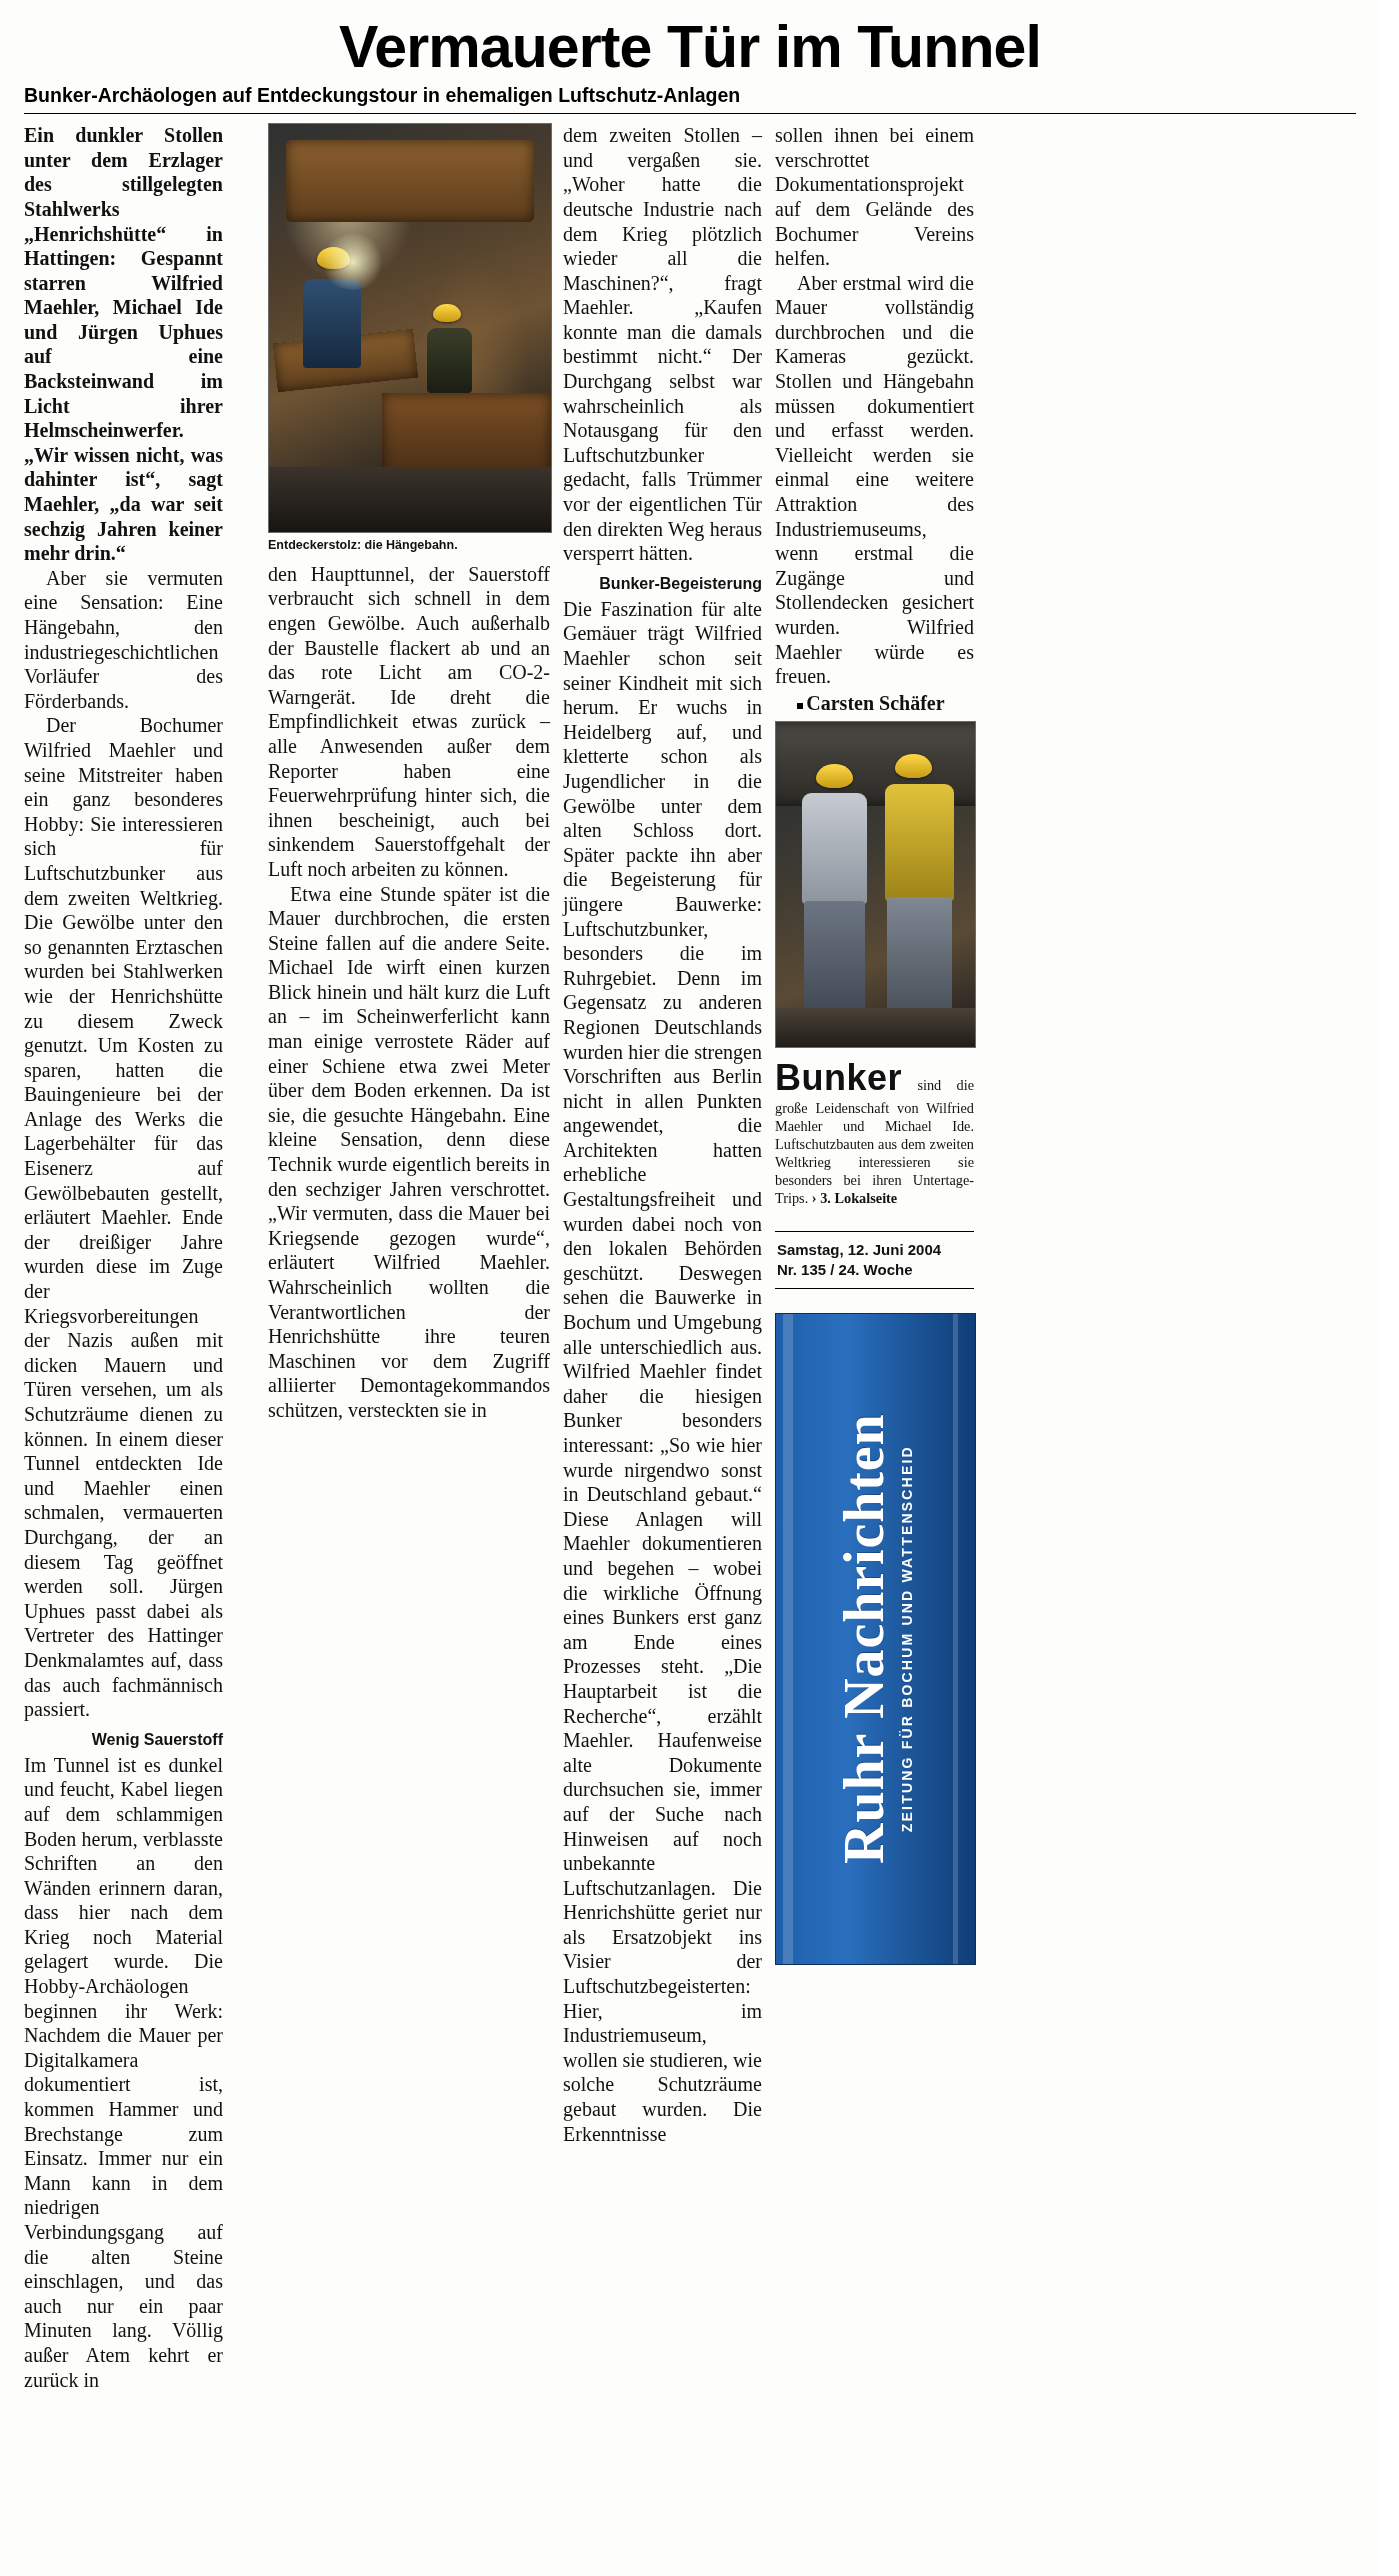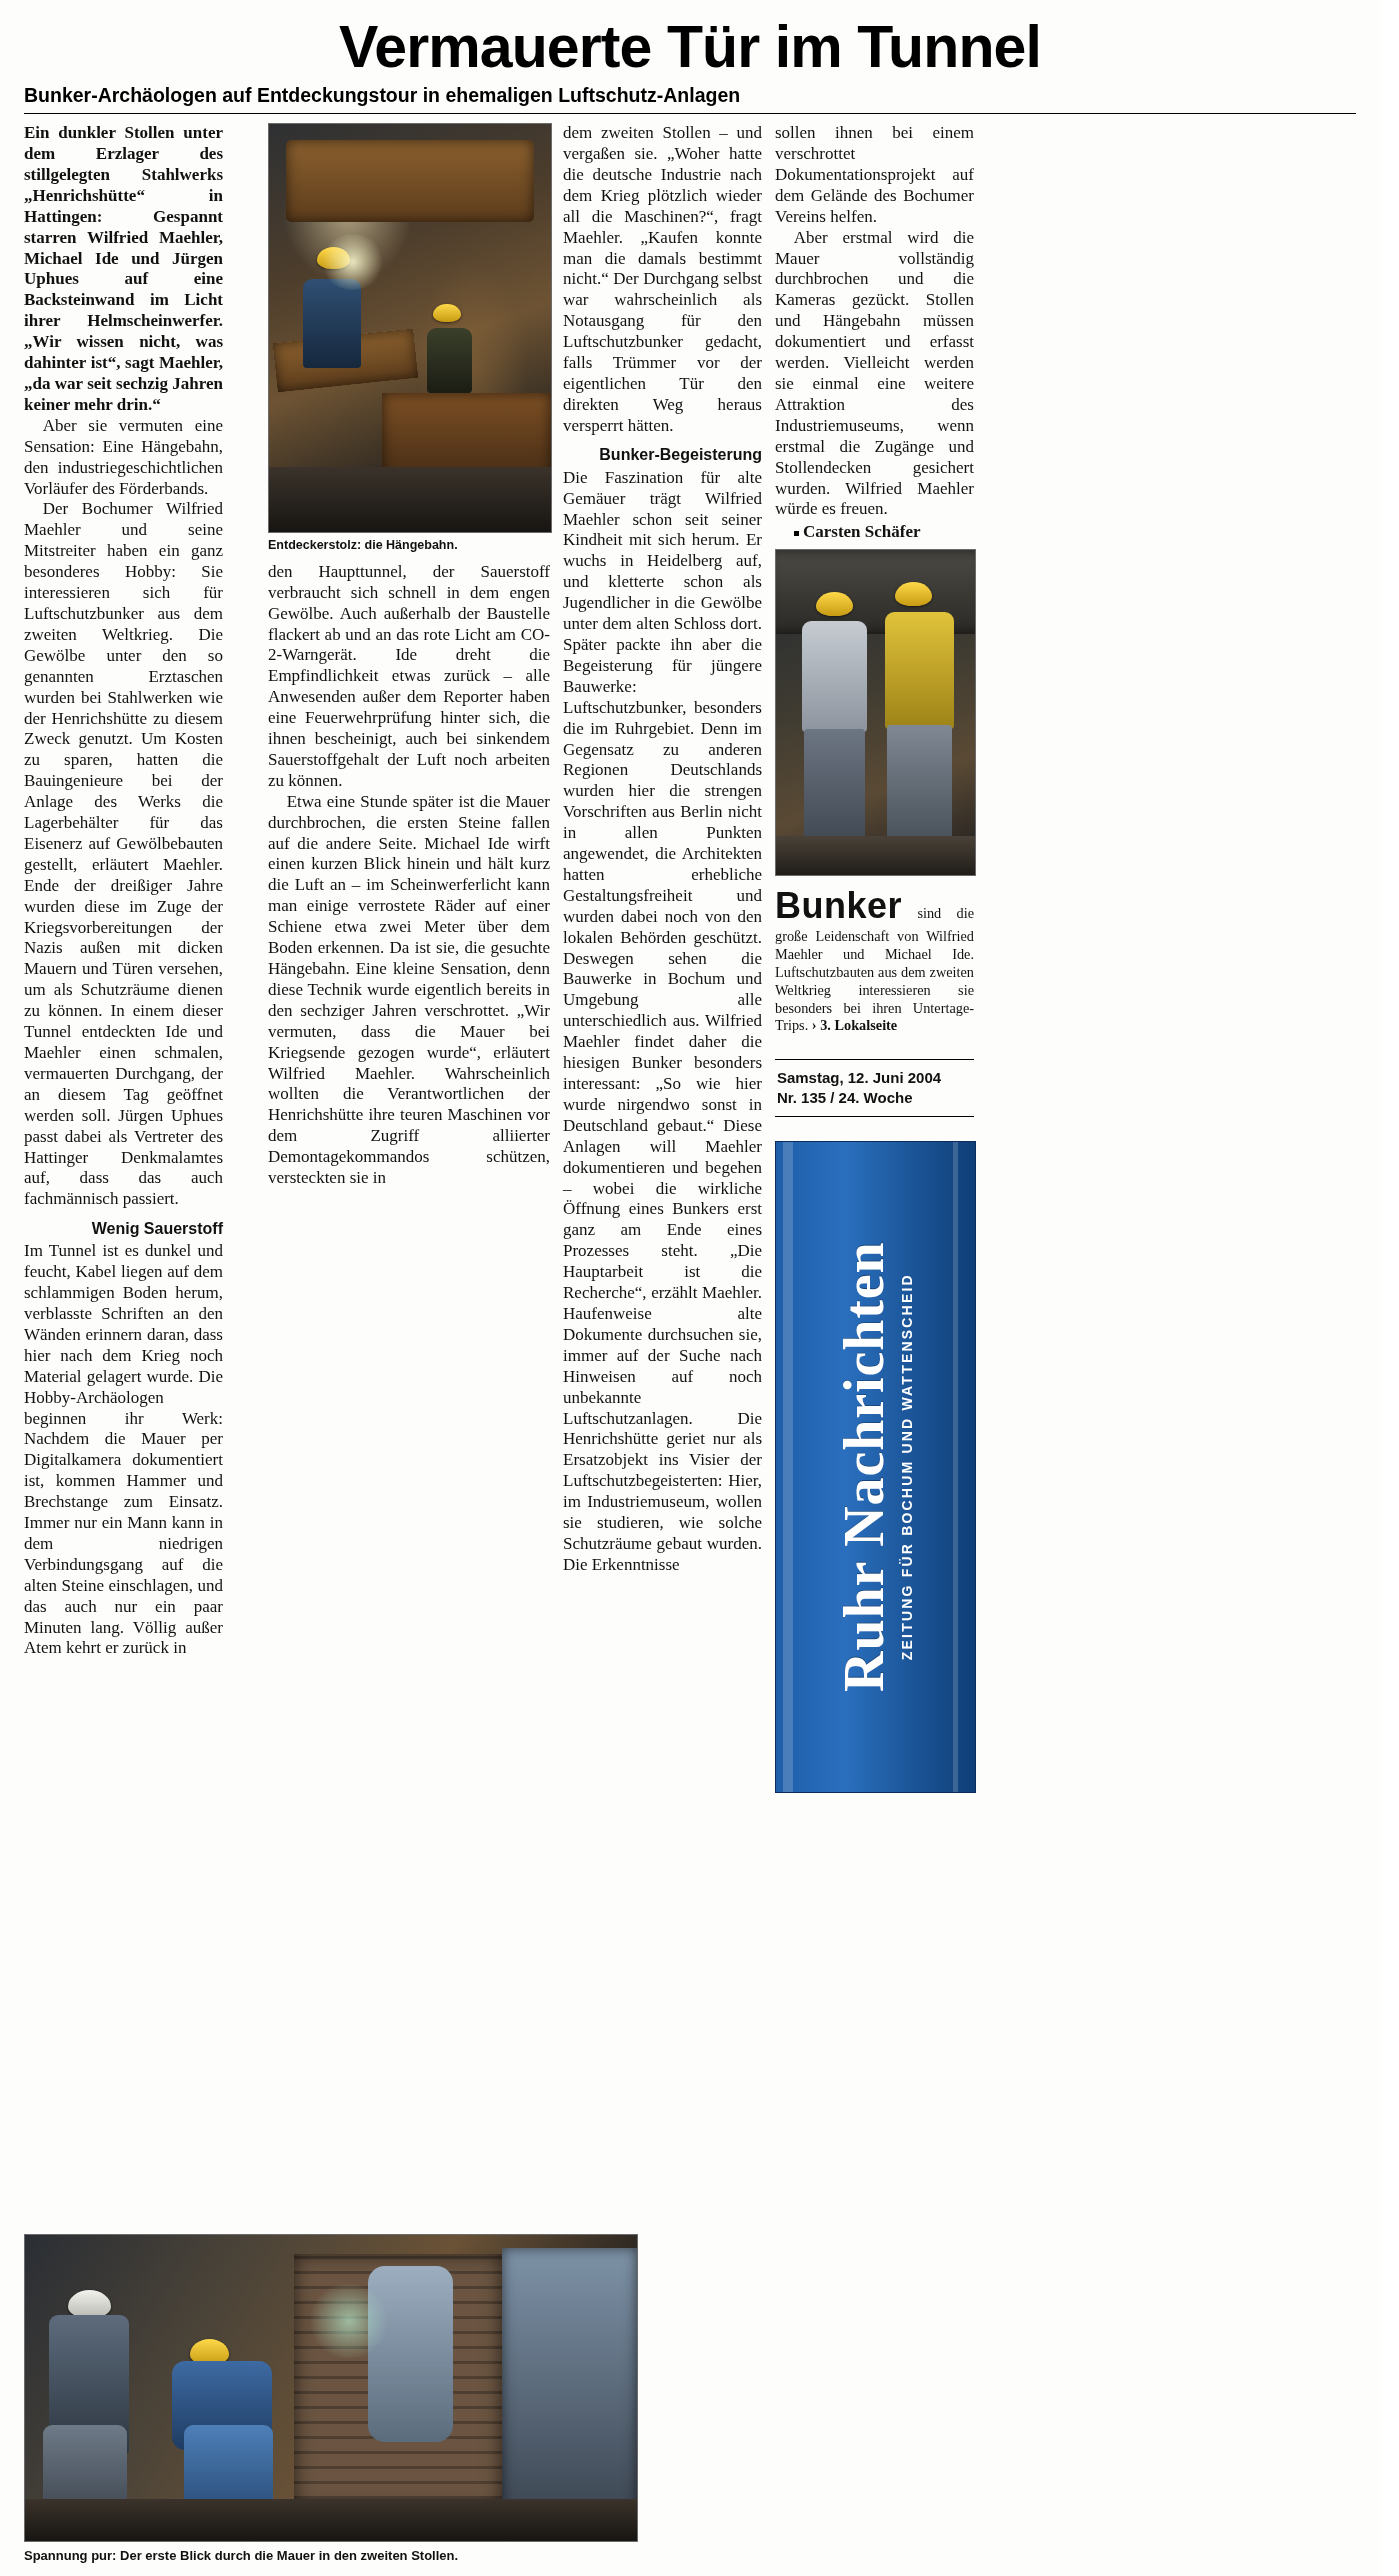--- a/index.html
+++ b/index.html
@@ -46,21 +46,21 @@
     display:flex;
     gap:13px;
     align-items:flex-start;
   }
   .col{
     width:199px;
     flex:0 0 199px;
   }
   p{
     margin:0 0 0 0;
-    font-size:17px;
+    font-size:20px;
     line-height:1.23;
     text-align:justify;
     hyphens:auto;
     -webkit-hyphens:auto;
   }
   p + p{ text-indent:1.1em; }
   .lead{
     font-weight:bold;
   }
   .subtitle{
@@ -288,32 +288,15 @@
           <div class="logo-rot">
             <div class="logo-title">Ruhr Nachrichten</div>
             <div class="logo-sub">ZEITUNG FÜR BOCHUM UND WATTENSCHEID</div>
           </div>
         </div>
       </div>
     </div>
 
   </div>
 
-  <div style="position:absolute;left:24px;bottom:13px;width:612px;">
-    <div class="photo photo-bottom">
-      <div class="tunnelbg" style="background:linear-gradient(120deg,#2a2e34 0%,#4c4438 30%,#6a5236 55%,#2a2622 80%,#15171b 100%);"></div>
-      <div class="brick" style="left:44%;top:6%;width:34%;height:84%;"></div>
-      <div class="rust" style="left:78%;top:4%;width:22%;height:92%;background:linear-gradient(180deg,#7e93a8,#39424e);"></div>
-      <div class="helmet" style="left:7%;top:18%;width:43px;height:28px;background:linear-gradient(180deg,#f2f2ee,#b9b9b2);"></div>
-      <div class="jacket" style="left:4%;top:26%;width:80px;height:139px;background:linear-gradient(180deg,#5d6b7c,#2c3640);"></div>
-      <div class="jacket" style="left:3%;top:62%;width:84px;height:111px;background:linear-gradient(180deg,#6f7a88,#333b44);"></div>
-      <div class="helmet" style="left:27%;top:34%;width:39px;height:26px;"></div>
-      <div class="jacket" style="left:24%;top:41%;width:100px;height:89px;background:linear-gradient(180deg,#3d6aa3,#1f3c61);border-radius:13px;"></div>
-      <div class="jacket" style="left:26%;top:62%;width:89px;height:102px;background:linear-gradient(180deg,#4d7fb8,#25456e);"></div>
-      <div class="jacket" style="left:56%;top:10%;width:85px;height:176px;background:linear-gradient(180deg,#9fb3c6,#5a6d80);border-radius:16.7px;opacity:.95;"></div>
-      <div class="glow" style="left:46%;top:16%;width:84px;height:74px;background:radial-gradient(circle,rgba(180,230,200,.7),rgba(180,230,200,0) 70%);"></div>
-      <div class="floor" style="height:14%;"></div>
-    </div>
-    <div class="bottom-caption">Spannung pur: Der erste Blick durch die Mauer in den zweiten Stollen.</div>
-  </div>
 
 </div>
 
 
 </body></html>

